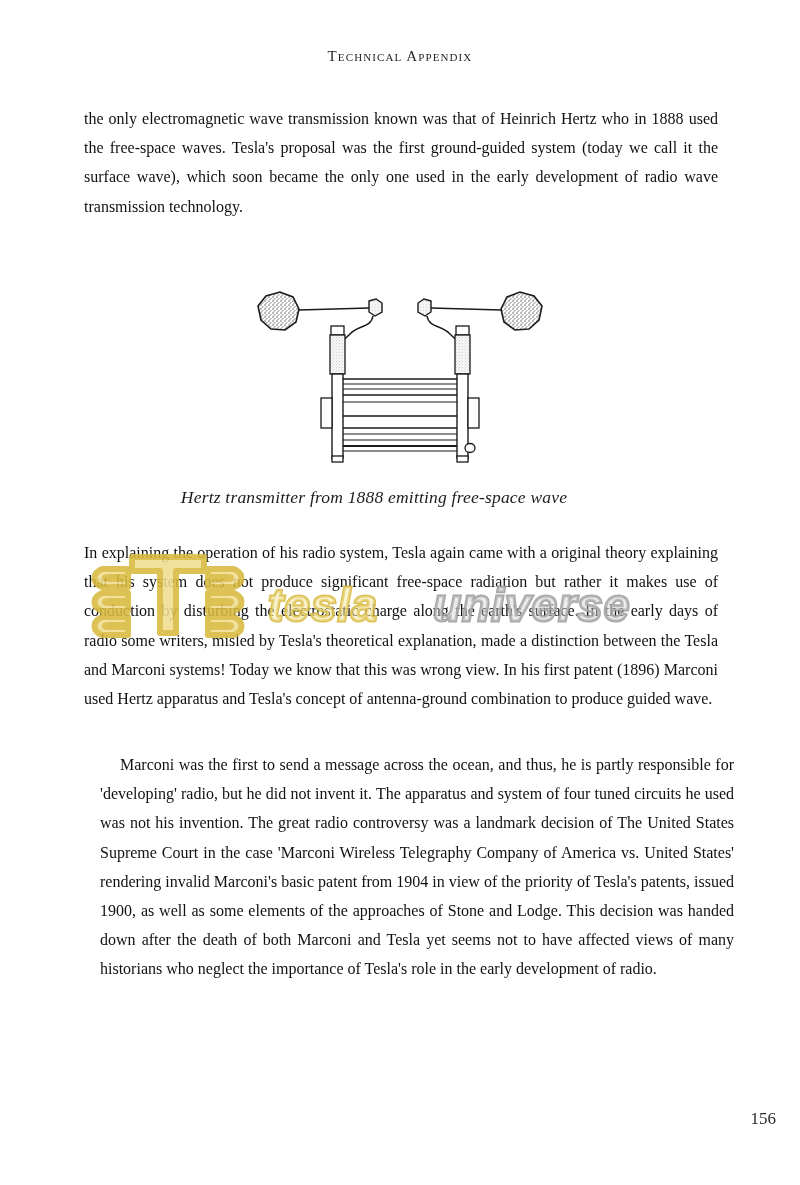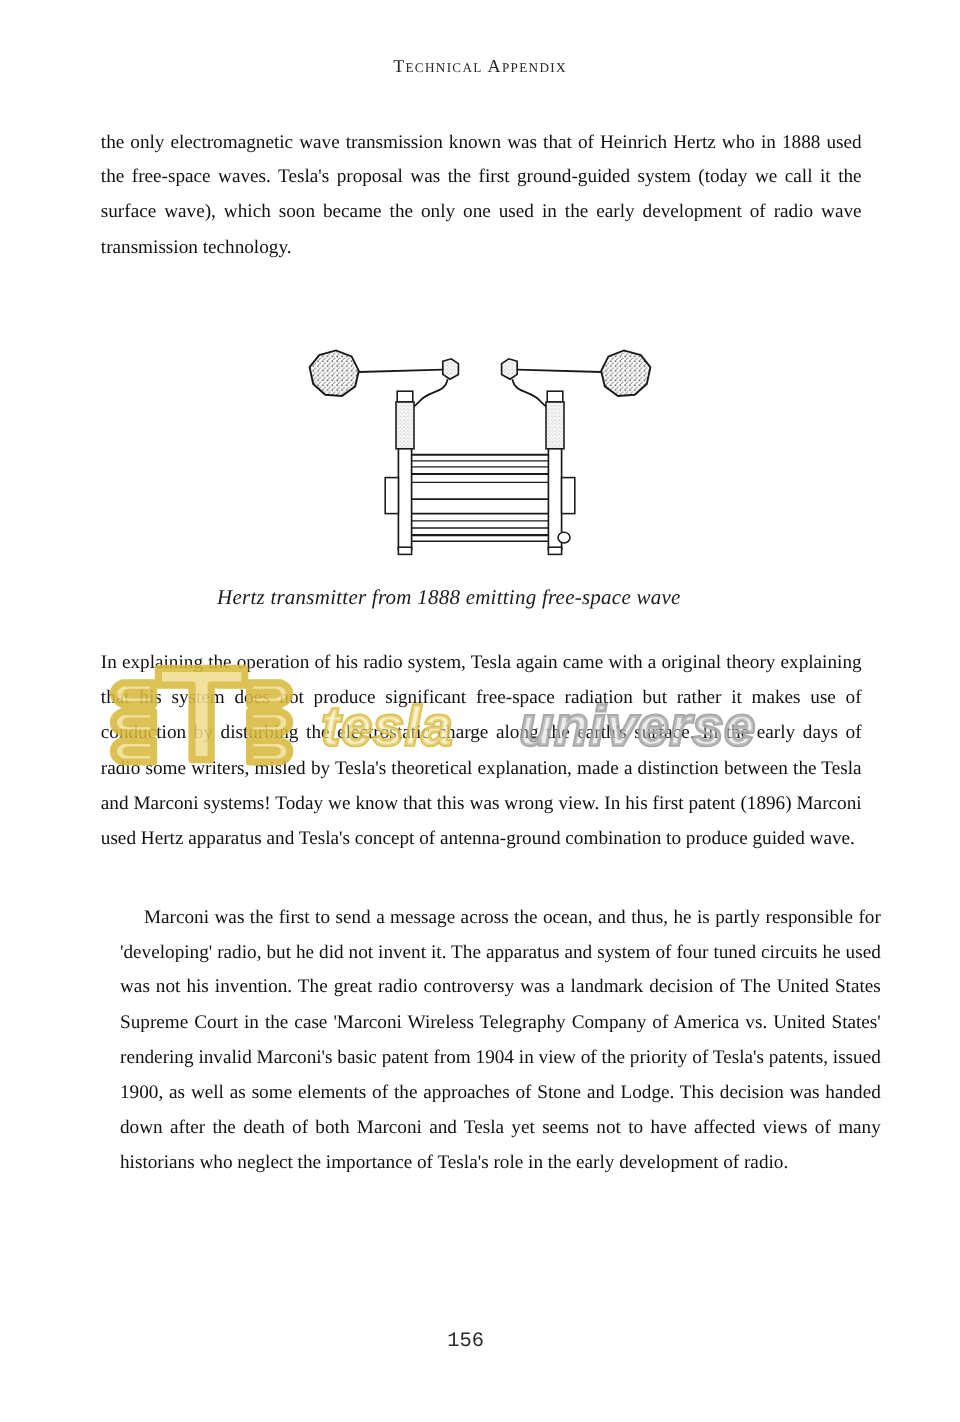--- a/index.html
+++ b/index.html
@@ -91,24 +91,23 @@
     opacity: 0.88;
     font-style: italic;
   }
 
   
   .folio {
     position: absolute;
     left: 0;
     top: 1109px;
     width: 776px;
-    text-align: center;
+    text-align: right;
     font-size: 17px;
     color: #2a2a2a;
-    font-family: Liberation Mono, monospace;
   }
 
   
   .textblock-2 {
     position: absolute;
     left: 84px;
     top: 538px;
     width: 634px;
   }
   .textblock-3 {

